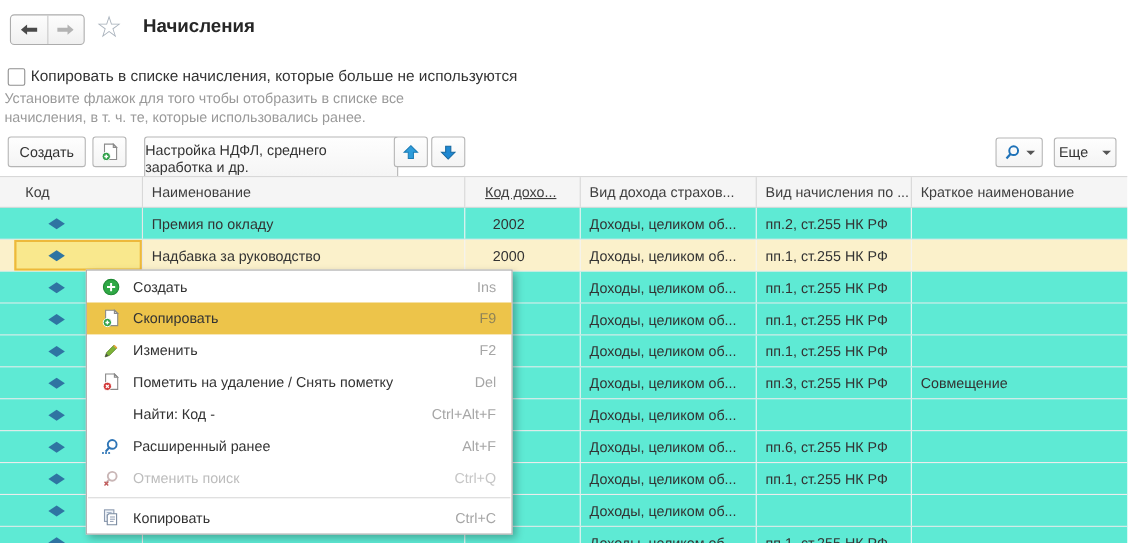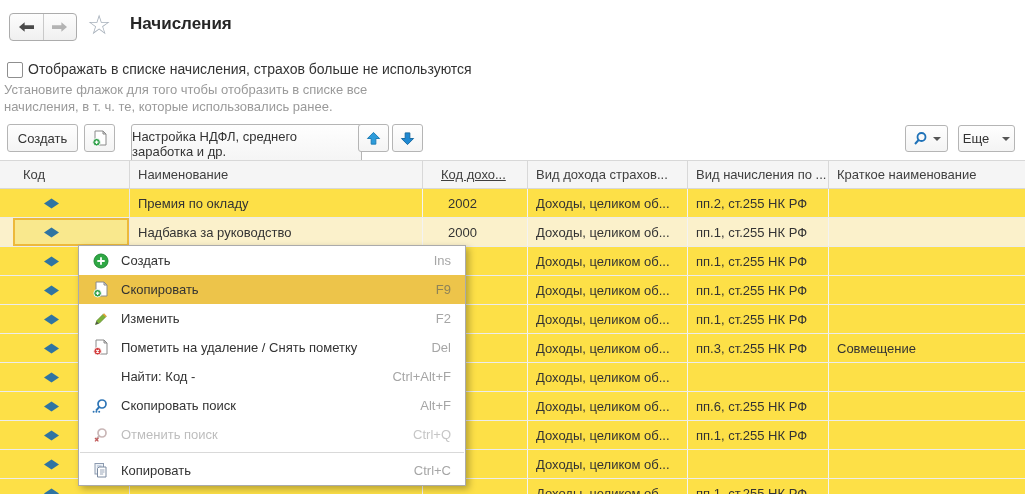--- a/index.html
+++ b/index.html
@@ -40,21 +40,21 @@
   .caret{width:0;height:0;border-left:4px solid transparent;border-right:4px solid transparent;border-top:4px solid #555;}
   
   .grid{left:0;top:160px;width:1025px;}
   .trow,.thead{display:grid;grid-template-columns:117px 293px 105px 160px 141px 209px;align-items:center;box-sizing:border-box;padding-left:13px;}
   .thead{height:29px;background:#f5f5f5;border-top:1px solid #d8d8d8;border-bottom:1px solid #d8d8d8;color:#3f3f3f;}
   .thead .hcell{height:100%;display:flex;align-items:center;border-right:1px solid #d8d8d8;box-sizing:border-box;
     font-size:13px;white-space:nowrap;overflow:hidden;padding-left:8px;}
   .thead .hcell.h-code{padding-left:10px;}
   .thead .hcell.h-inc-code{padding-left:18px;text-decoration:underline;}
   .thead .hcell:last-child{border-right:0;}
-  .trow{height:29px;border-bottom:1px solid #ececec;background:#fde047;font-size:13px;}
+  .trow{height:29px;border-bottom:1px solid #ececec;background:#5eead4;font-size:13px;}
   .trow .cell{height:100%;display:flex;align-items:center;white-space:nowrap;overflow:hidden;box-sizing:border-box;
     border-right:1px solid #f3f3f3;padding-left:8px;}
   .trow .cell:last-child{border-right:0;}
   .trow .cell-code{padding-left:30px;border-right:1px solid #e7e7e7;}
   .trow .cell-inc-code{padding-left:25px;}
   .trow.selected{background:#fbf1cb;}
   .trow.selected .cell-code{background:#f9e88d;box-shadow:inset 0 0 0 2px #edb93b;}
   
   .menu{left:78px;top:245px;width:388px;background:#fff;border:1px solid #ababab;
     box-shadow:3px 3px 7px rgba(0,0,0,.28);z-index:20;box-sizing:border-box;}
@@ -85,21 +85,21 @@
       <svg width="15" height="10" viewBox="0 0 16 10">
           <path d="M10 0 L10 3 H0 V7 H10 V10 L16 5 Z" fill="#b3b3b3"></path>
         </svg>
     </span>
   </div>
 </div>
 <div class="abs page-star">☆</div>
 <div class="abs page-title">Начисления</div>
 
 <div class="abs chk-box"></div>
-<div class="abs chk-label">Отображать в списке начисления, страхов больше не используются</div>
+<div class="abs chk-label">Копировать в списке начисления, которые больше не используются</div>
 <div class="abs hint">
   <div>Установите флажок для того чтобы отобразить в списке все</div>
   <div>начисления, в т. ч. те, которые использовались ранее.</div>
 </div>
 
 <div class="abs btn btn-create">
   <span>Создать</span>
 </div>
 <div class="abs btn btn-copydoc">
   <span>
@@ -370,21 +370,21 @@
     <div class="mi">
     <span class="mi-ico">
         <svg width="17" height="16" viewBox="0 0 17 16">
           <circle cx="10" cy="6" r="4" fill="none" stroke="#2e75b6" stroke-width="1.7"></circle>
           <line x1="7.2" y1="9" x2="4" y2="12.6" stroke="#2e75b6" stroke-width="1.9"></line>
           <circle cx="1.6" cy="13.8" r="1" fill="#2e75b6"></circle>
           <circle cx="4.4" cy="13.8" r="1" fill="#2e75b6"></circle>
           <circle cx="7.2" cy="13.8" r="1" fill="#2e75b6"></circle>
         </svg>
       </span>
-    <span class="mi-label">Скопировать поиск</span>
+    <span class="mi-label">Расширенный ранее</span>
     <span class="mi-short">Alt+F</span>
   </div>
     <div class="mi disabled">
     <span class="mi-ico">
         <svg width="17" height="16" viewBox="0 0 17 16">
           <circle cx="10" cy="6" r="4" fill="none" stroke="#c9b6b6" stroke-width="1.7"></circle>
           <line x1="7.2" y1="9" x2="4" y2="12.6" stroke="#c9b6b6" stroke-width="1.9"></line>
           <path d="M3 11 l3.4 3.4 M6.4 11 l-3.4 3.4" stroke="#c15b5b" stroke-width="1.3"></path>
         </svg>
       </span>

